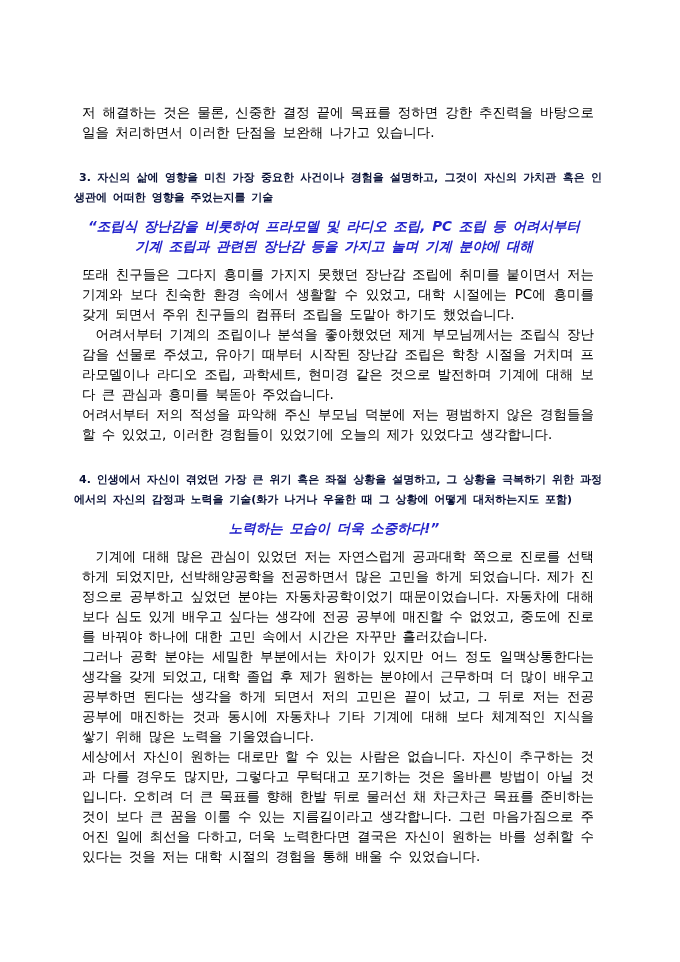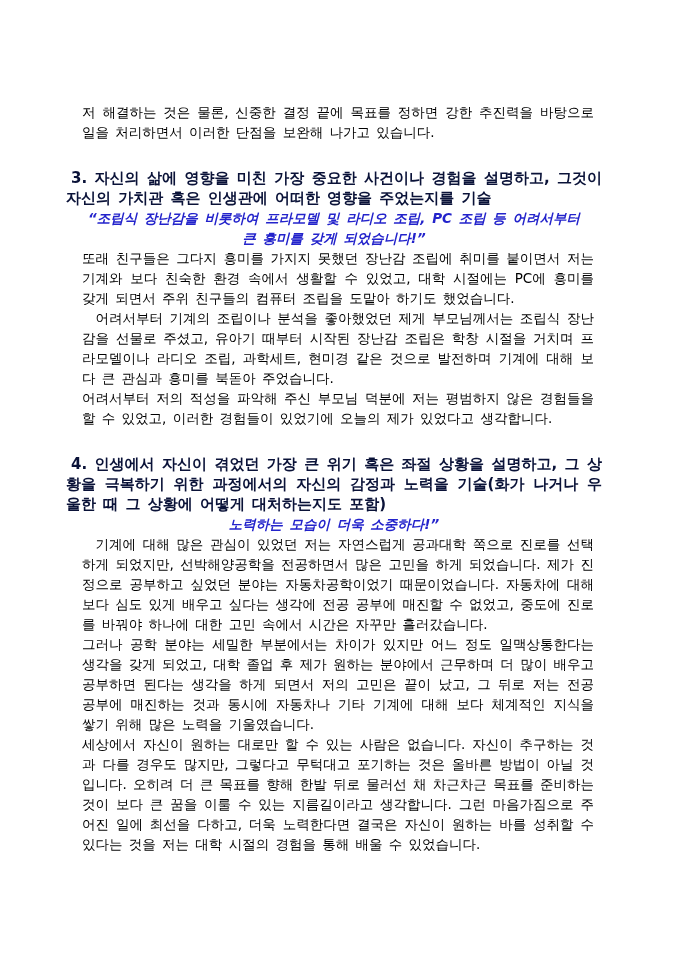--- a/index.html
+++ b/index.html
@@ -27,32 +27,32 @@
     word-break: break-all;
     word-spacing: 2px;
   }
   .para.first-indent {
     text-indent: 1em;
   }
   .section {
     margin: 0;
   }
   .section-heading {
-    margin: 26px 0 0 0;
-    font-size: 15px;
+    margin: 26px 0 0 8px;
+    font-size: 11px;
     font-weight: 700;
     color: var(--heading-color, #0a1238);
     text-align: justify;
     word-break: break-all;
     word-spacing: 2px;
     text-indent: 5px;
     line-height: 20px;
   }
   .quote {
-    margin: 0;
+    margin: 8px;
     text-align: center;
     font-weight: 700;
     font-style: italic;
     color: var(--quote-color, #2323cb);
     word-spacing: 2px;
   }
   .quote-line {
     line-height: 20px;
   }
 </style>
@@ -60,21 +60,21 @@
 <body>
 
 <div class="page">
 
   <p class="para">저 해결하는 것은 물론, 신중한 결정 끝에 목표를 정하면 강한 추진력을 바탕으로 일을 처리하면서 이러한 단점을 보완해 나가고 있습니다.</p>
 
   <section class="section">
     <h3 class="section-heading">3. 자신의 삶에 영향을 미친 가장 중요한 사건이나 경험을 설명하고, 그것이 자신의 가치관 혹은 인생관에 어떠한 영향을 주었는지를 기술</h3>
     <div class="quote">
       <div class="quote-line">“조립식 장난감을 비롯하여 프라모델 및 라디오 조립, PC 조립 등 어려서부터</div>
-      <div class="quote-line">큰 흥미를 갖게 되었습니다!”</div>
+      <div class="quote-line">기계 조립과 관련된 장난감 등을 가지고 놀며 기계 분야에 대해</div>
     </div>
     <p class="para">또래 친구들은 그다지 흥미를 가지지 못했던 장난감 조립에 취미를 붙이면서 저는 기계와 보다 친숙한 환경 속에서 생활할 수 있었고, 대학 시절에는 PC에 흥미를 갖게 되면서 주위 친구들의 컴퓨터 조립을 도맡아 하기도 했었습니다.</p>
     <p class="para first-indent">어려서부터 기계의 조립이나 분석을 좋아했었던 제게 부모님께서는 조립식 장난감을 선물로 주셨고, 유아기 때부터 시작된 장난감 조립은 학창 시절을 거치며 프라모델이나 라디오 조립, 과학세트, 현미경 같은 것으로 발전하며 기계에 대해 보다 큰 관심과 흥미를 북돋아 주었습니다.</p>
     <p class="para">어려서부터 저의 적성을 파악해 주신 부모님 덕분에 저는 평범하지 않은 경험들을 할 수 있었고, 이러한 경험들이 있었기에 오늘의 제가 있었다고 생각합니다.</p>
   </section>
 
   <section class="section">
     <h3 class="section-heading">4. 인생에서 자신이 겪었던 가장 큰 위기 혹은 좌절 상황을 설명하고, 그 상황을 극복하기 위한 과정에서의 자신의 감정과 노력을 기술(화가 나거나 우울한 때 그 상황에 어떻게 대처하는지도 포함)</h3>
     <div class="quote">
       <div class="quote-line">노력하는 모습이 더욱 소중하다!”</div>

